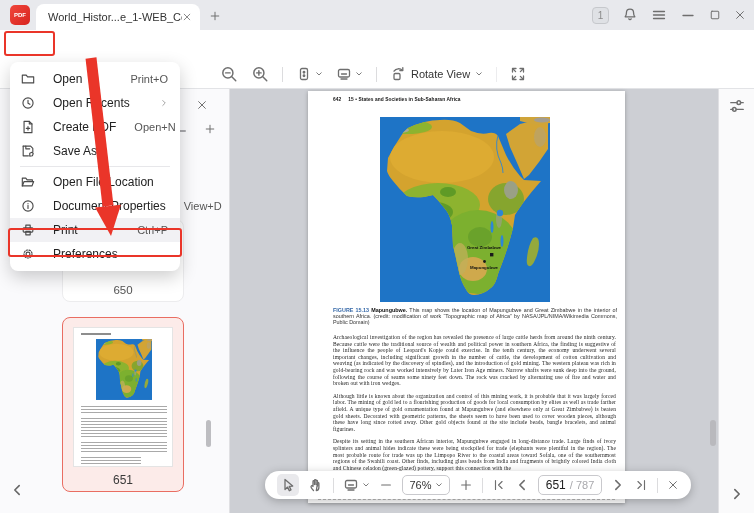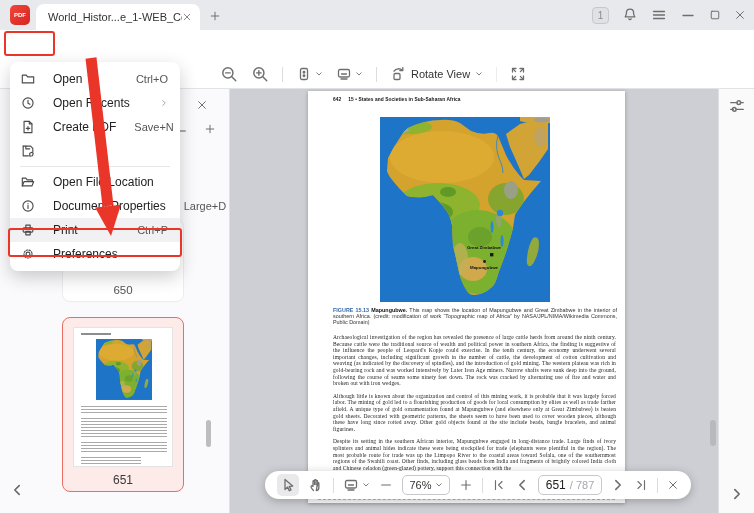--- a/index.html
+++ b/index.html
@@ -486,21 +486,21 @@
   </div>
 
   <div class="filemenu">
     <div class="fm-item">
       <span class="ic ic14">
           <svg viewBox="0 0 16 16" fill="none" stroke="currentColor" stroke-width="1.3" stroke-linecap="round" stroke-linejoin="round">
             <path d="M1.5 12.5v-9h4.5l1.5 2h7v7z"></path>
           </svg>
         </span>
       <span class="lbl">Open</span>
-      <span class="sc">Ctrl+O</span>
+      <span class="sc">Print+O</span>
     </div>
     <div class="fm-item">
       <span class="ic ic14">
           <svg viewBox="0 0 16 16" fill="none" stroke="currentColor" stroke-width="1.3" stroke-linecap="round" stroke-linejoin="round">
             <circle cx="8" cy="8" r="5.8"></circle>
             <path d="M8 4.8v3.4l2.2 1.3"></path>
           </svg>
         </span>
       <span class="lbl">Open Recents</span>
       <span class="ic ic8 gray">
@@ -510,50 +510,51 @@
         </span>
     </div>
     <div class="fm-item">
       <span class="ic ic14">
           <svg viewBox="0 0 16 16" fill="none" stroke="currentColor" stroke-width="1.3" stroke-linecap="round" stroke-linejoin="round">
             <path d="M3.5 1.5h6l3 3v10h-9z"></path>
             <path d="M9.5 1.5v3h3M8 7.5v4M6 9.5h4"></path>
           </svg>
         </span>
       <span class="lbl">Create PDF</span>
-      <span class="sc">Save+N</span>
+      <span class="sc">Open+N</span>
     </div>
     <div class="fm-item">
       <span class="ic ic14">
           <svg viewBox="0 0 16 16" fill="none" stroke="currentColor" stroke-width="1.3" stroke-linecap="round" stroke-linejoin="round">
             <path d="M2.5 2.5h8.5l2.5 2.5v4.5"></path>
             <path d="M2.5 2.5v11h6M5.5 2.5v3h4.5"></path>
             <path d="M10 10.5l2.5-1 1.5 1.5-1 2.5-3 .5z"></path>
           </svg>
         </span>
+      <span class="lbl">Save As</span>
     </div>
     <div class="fm-sep"></div>
     <div class="fm-item">
       <span class="ic ic14">
           <svg viewBox="0 0 16 16" fill="none" stroke="currentColor" stroke-width="1.3" stroke-linecap="round" stroke-linejoin="round">
             <path d="M1.5 12.5v-9h4l1.5 2h6v2"></path>
             <path d="M1.5 12.5l2-5h11l-2 5z"></path>
           </svg>
         </span>
       <span class="lbl">Open File Location</span>
     </div>
     <div class="fm-item">
       <span class="ic ic14">
           <svg viewBox="0 0 16 16" fill="none" stroke="currentColor" stroke-width="1.3" stroke-linecap="round" stroke-linejoin="round">
             <circle cx="8" cy="8" r="5.8"></circle>
             <path d="M8 7.3v3.6M8 5.1v.2"></path>
           </svg>
         </span>
       <span class="lbl">Document Properties</span>
-      <span class="sc">Large+D</span>
+      <span class="sc">View+D</span>
     </div>
     <div class="fm-item hl">
       <span class="ic ic14">
           <svg viewBox="0 0 16 16" fill="none" stroke="currentColor" stroke-width="1.3" stroke-linecap="round" stroke-linejoin="round">
             <rect x="2.5" y="5.5" width="11" height="5" rx="1"></rect>
             <path d="M5.5 5.5V2.5h5v3M5.5 9.5h5v4h-5z"></path>
           </svg>
         </span>
       <span class="lbl">Print</span>
       <span class="sc">Ctrl+P</span>

